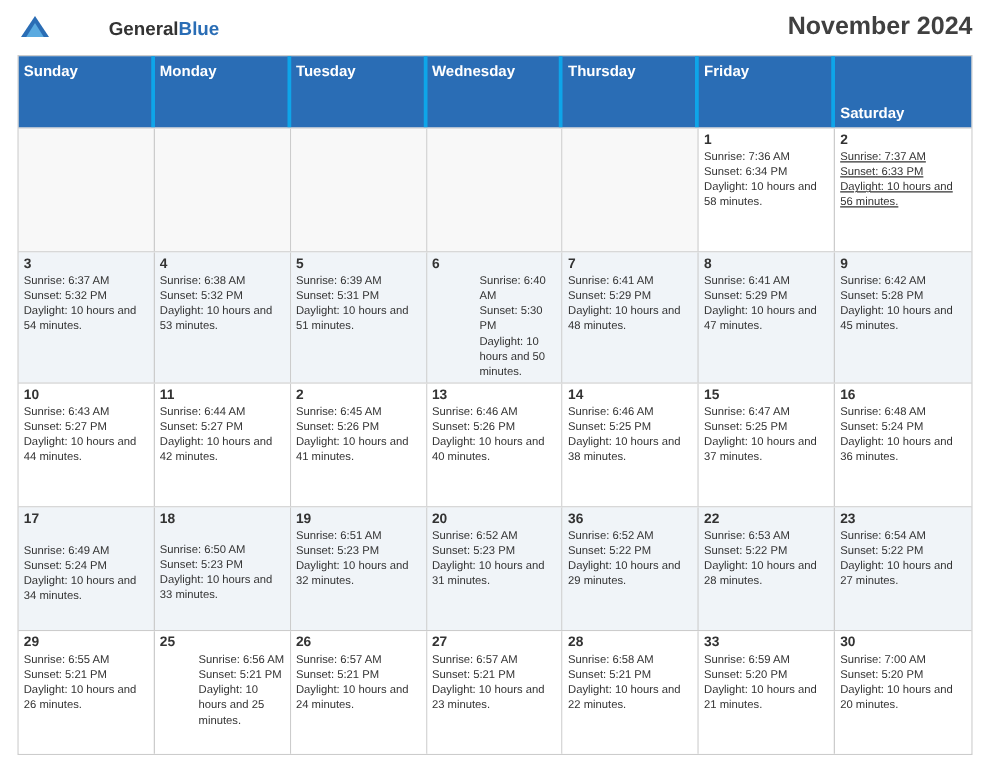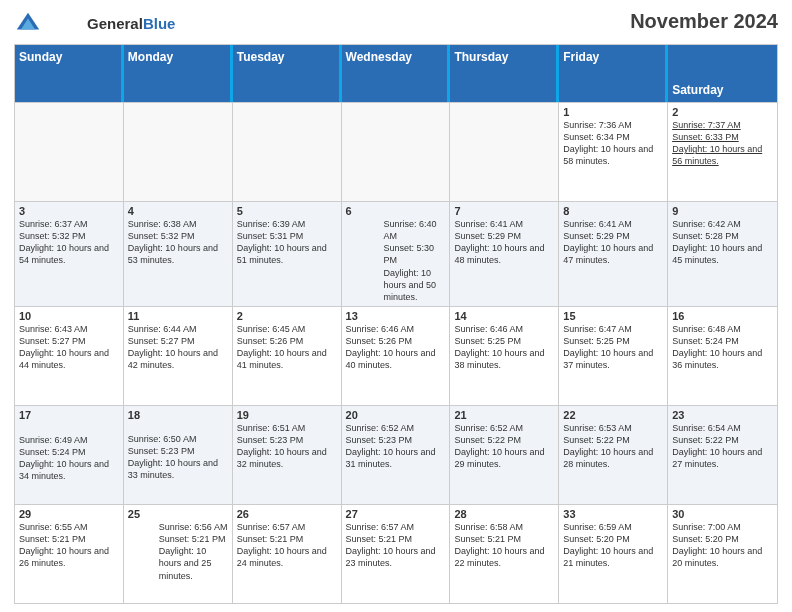--- a/index.html
+++ b/index.html
@@ -258,21 +258,21 @@
 Sunset: 5:23 PM
 Daylight: 10 hours and 32 minutes.</div>
           </div>
           <div class="cal-cell alt">
             <span class="day-num">20</span>
             <div class="day-info" style="white-space: pre-line;">Sunrise: 6:52 AM
 Sunset: 5:23 PM
 Daylight: 10 hours and 31 minutes.</div>
           </div>
           <div class="cal-cell alt">
-            <span class="day-num">21</span>
+            <span class="day-num">36</span>
             <div class="day-info" style="white-space: pre-line;">Sunrise: 6:52 AM
 Sunset: 5:22 PM
 Daylight: 10 hours and 29 minutes.</div>
           </div>
           <div class="cal-cell alt">
             <span class="day-num">22</span>
             <div class="day-info" style="white-space: pre-line;">Sunrise: 6:53 AM
 Sunset: 5:22 PM
 Daylight: 10 hours and 28 minutes.</div>
           </div>

